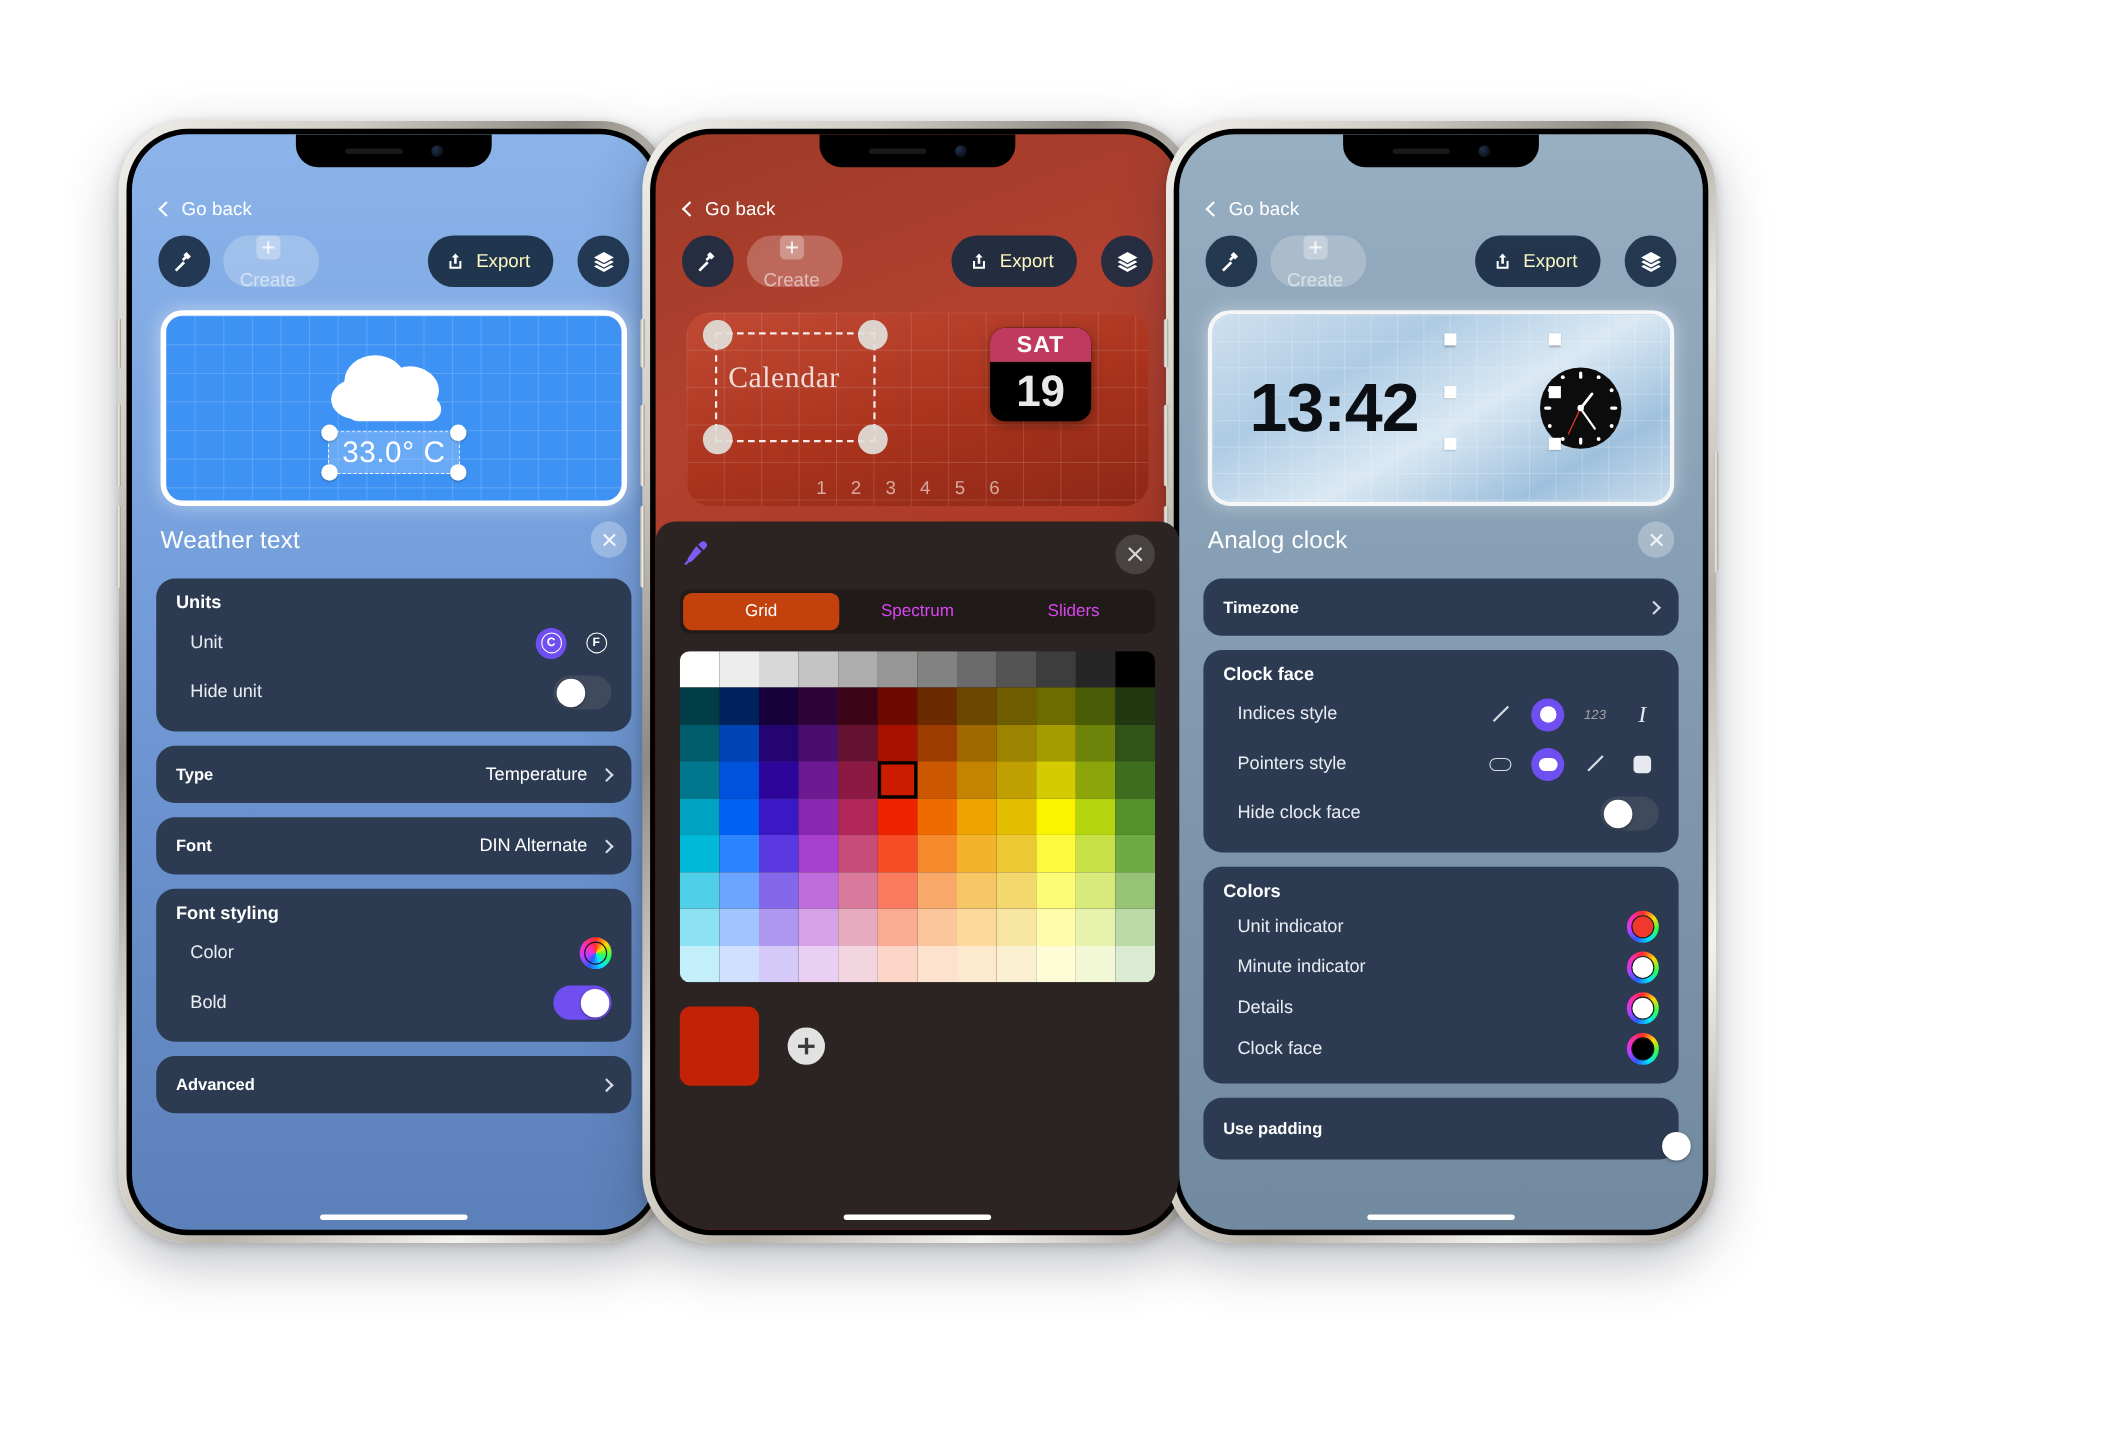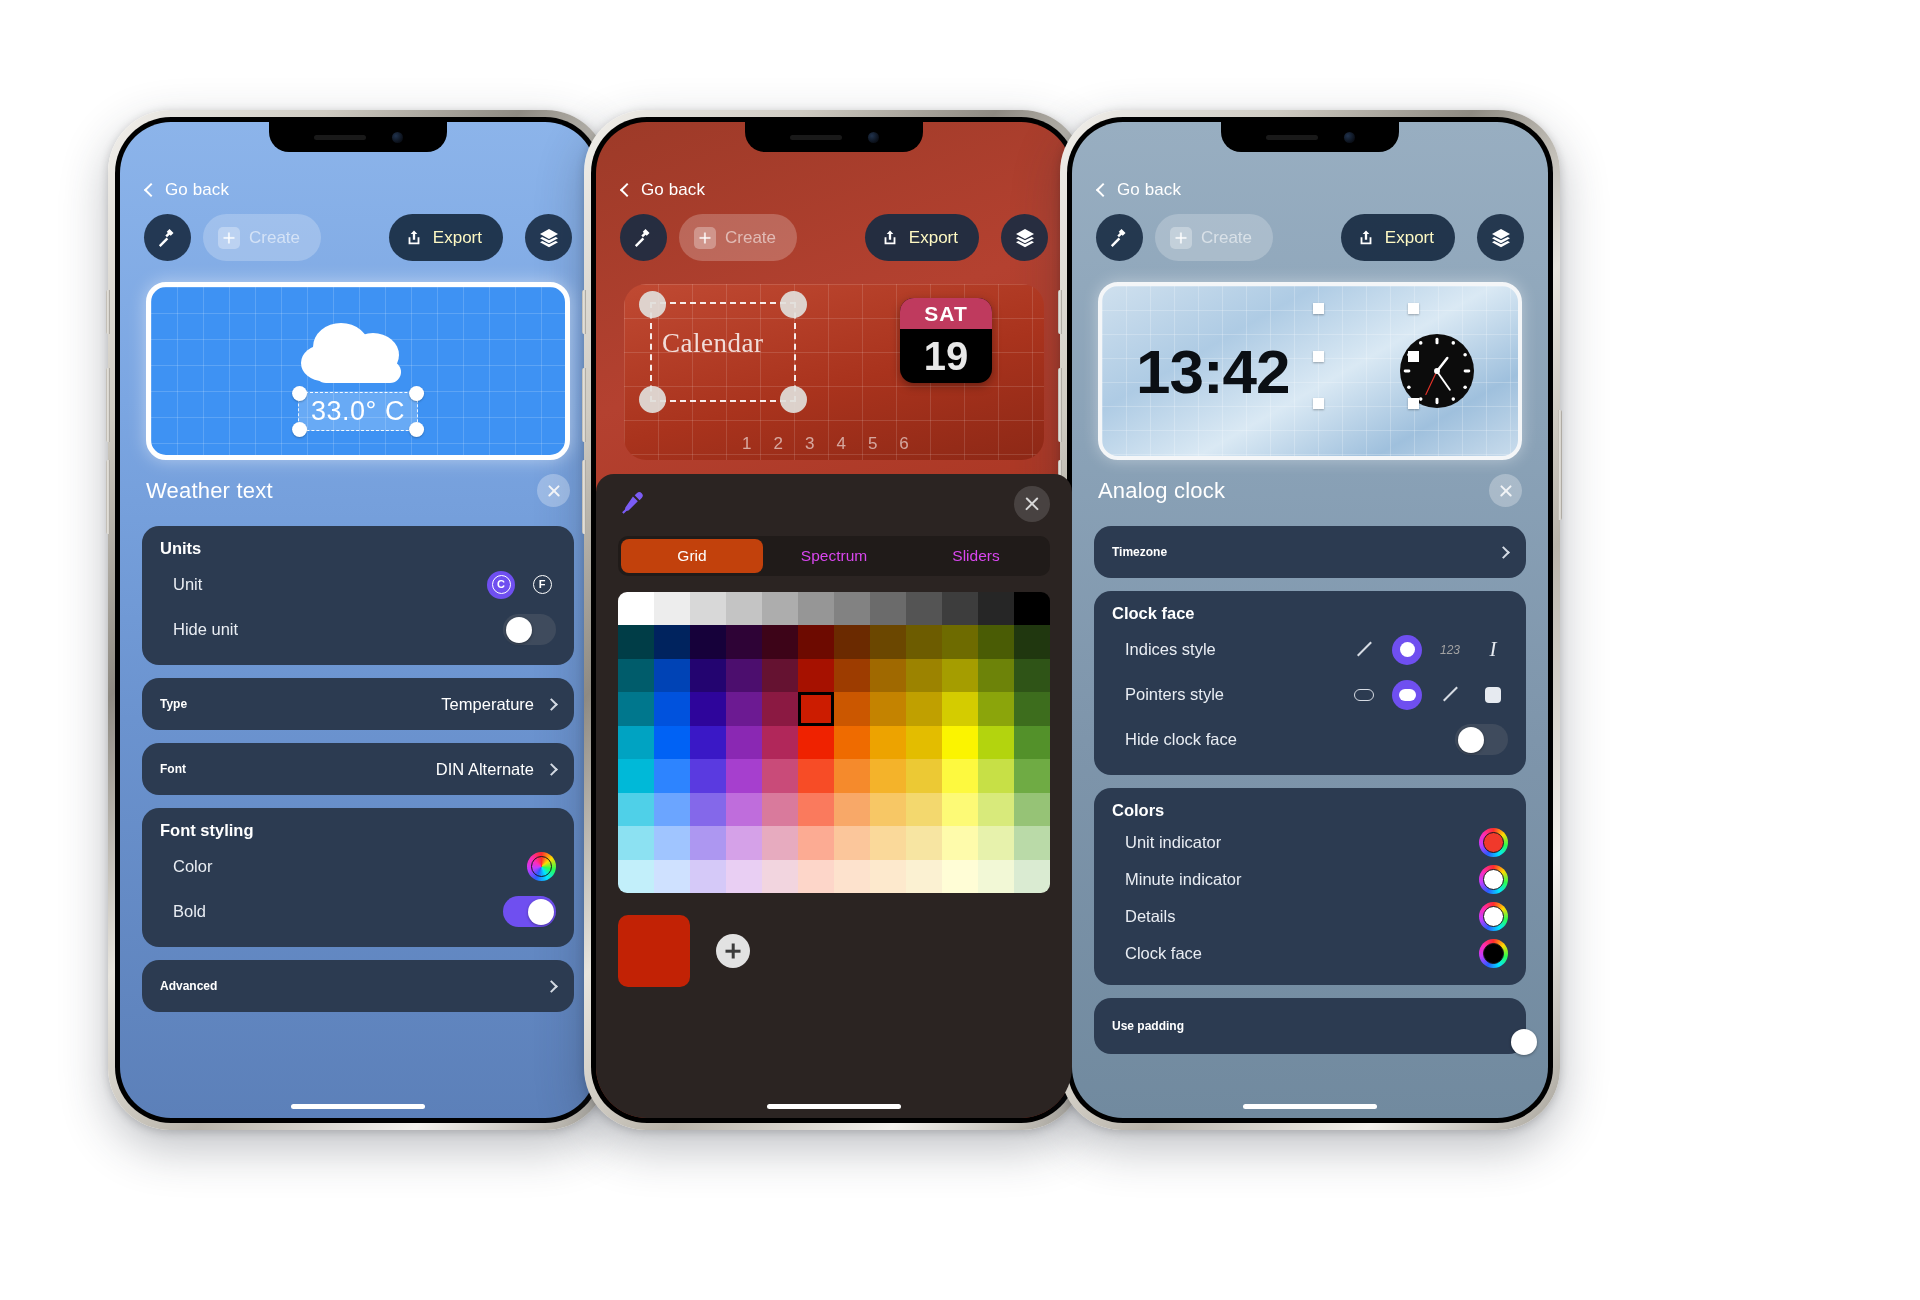--- a/index.html
+++ b/index.html
@@ -60,21 +60,21 @@
   .tb-round {
     width: 47px; height: 47px; border-radius: 50%;
     background: rgba(24,43,66,0.90);
     display: flex; align-items: center; justify-content: center; flex: none;
   }
   .tb-pill {
     height: 47px; border-radius: 24px; padding: 0 21px 0 15px;
     display: flex; align-items: center; gap: 9px;
     font-size: 17px; font-weight: 500; color: #fef9c3;
   }
-  .tb-create { background: rgba(255,255,255,0.22); color: rgba(255,255,255,0.55); }
+  .tb-create { background: rgba(255,255,255,0.22); color: rgba(255,255,255,0.55); flex-direction: column; }
   .tb-export { background: rgba(24,43,66,0.92); margin-left: auto; margin-right: 10px; }
   .plus-box {
     width: 22px; height: 22px; border-radius: 5px;
     background: rgba(255,255,255,0.30); position: relative; flex: none;
   }
   .plus-box:before, .plus-box:after {
     content:""; position:absolute; background: rgba(255,255,255,0.75);
     left:50%; top:50%; transform: translate(-50%,-50%);
   }
   .plus-box:before { width: 11px; height: 2.2px; }
@@ -110,21 +110,21 @@
   .card-title { font-size: 16.5px; font-weight: 700; color: #fff; margin-bottom: 4px; }
   .row {
     display: flex; align-items: center; min-height: 45px;
     color: #e9edf3; font-size: 16.5px;
   }
   .row .lbl { padding-left: 13px; }
   .row .right { margin-left: auto; display: flex; align-items: center; gap: 13px; }
   .row-val { margin-left: auto; color: #fff; font-size: 16.5px; }
   .chev-r { width: 9px; height: 9px; border-top: 2.1px solid #d4dae3;
     border-right: 2.1px solid #d4dae3; transform: rotate(45deg); margin-left: 13px; flex: none; }
-  .label-strong { font-size: 12px; font-weight: 700; color: #fff; }
+  .label-strong { font-size: 15px; font-weight: 700; color: #fff; }
 
   
   .sw { width: 53px; height: 31px; border-radius: 16px; position: relative; flex: none; }
   .sw.off { background: #3f4b5d; }
   .sw.on  { background: #6f4ff0; }
   .sw .knob { position: absolute; top: 2.5px; width: 26px; height: 26px;
     border-radius: 50%; background: #fff; box-shadow: 0 1px 3px rgba(0,0,0,.35); }
   .sw.off .knob { left: 2.5px; }
   .sw.on  .knob { left: 24.5px; }
 

